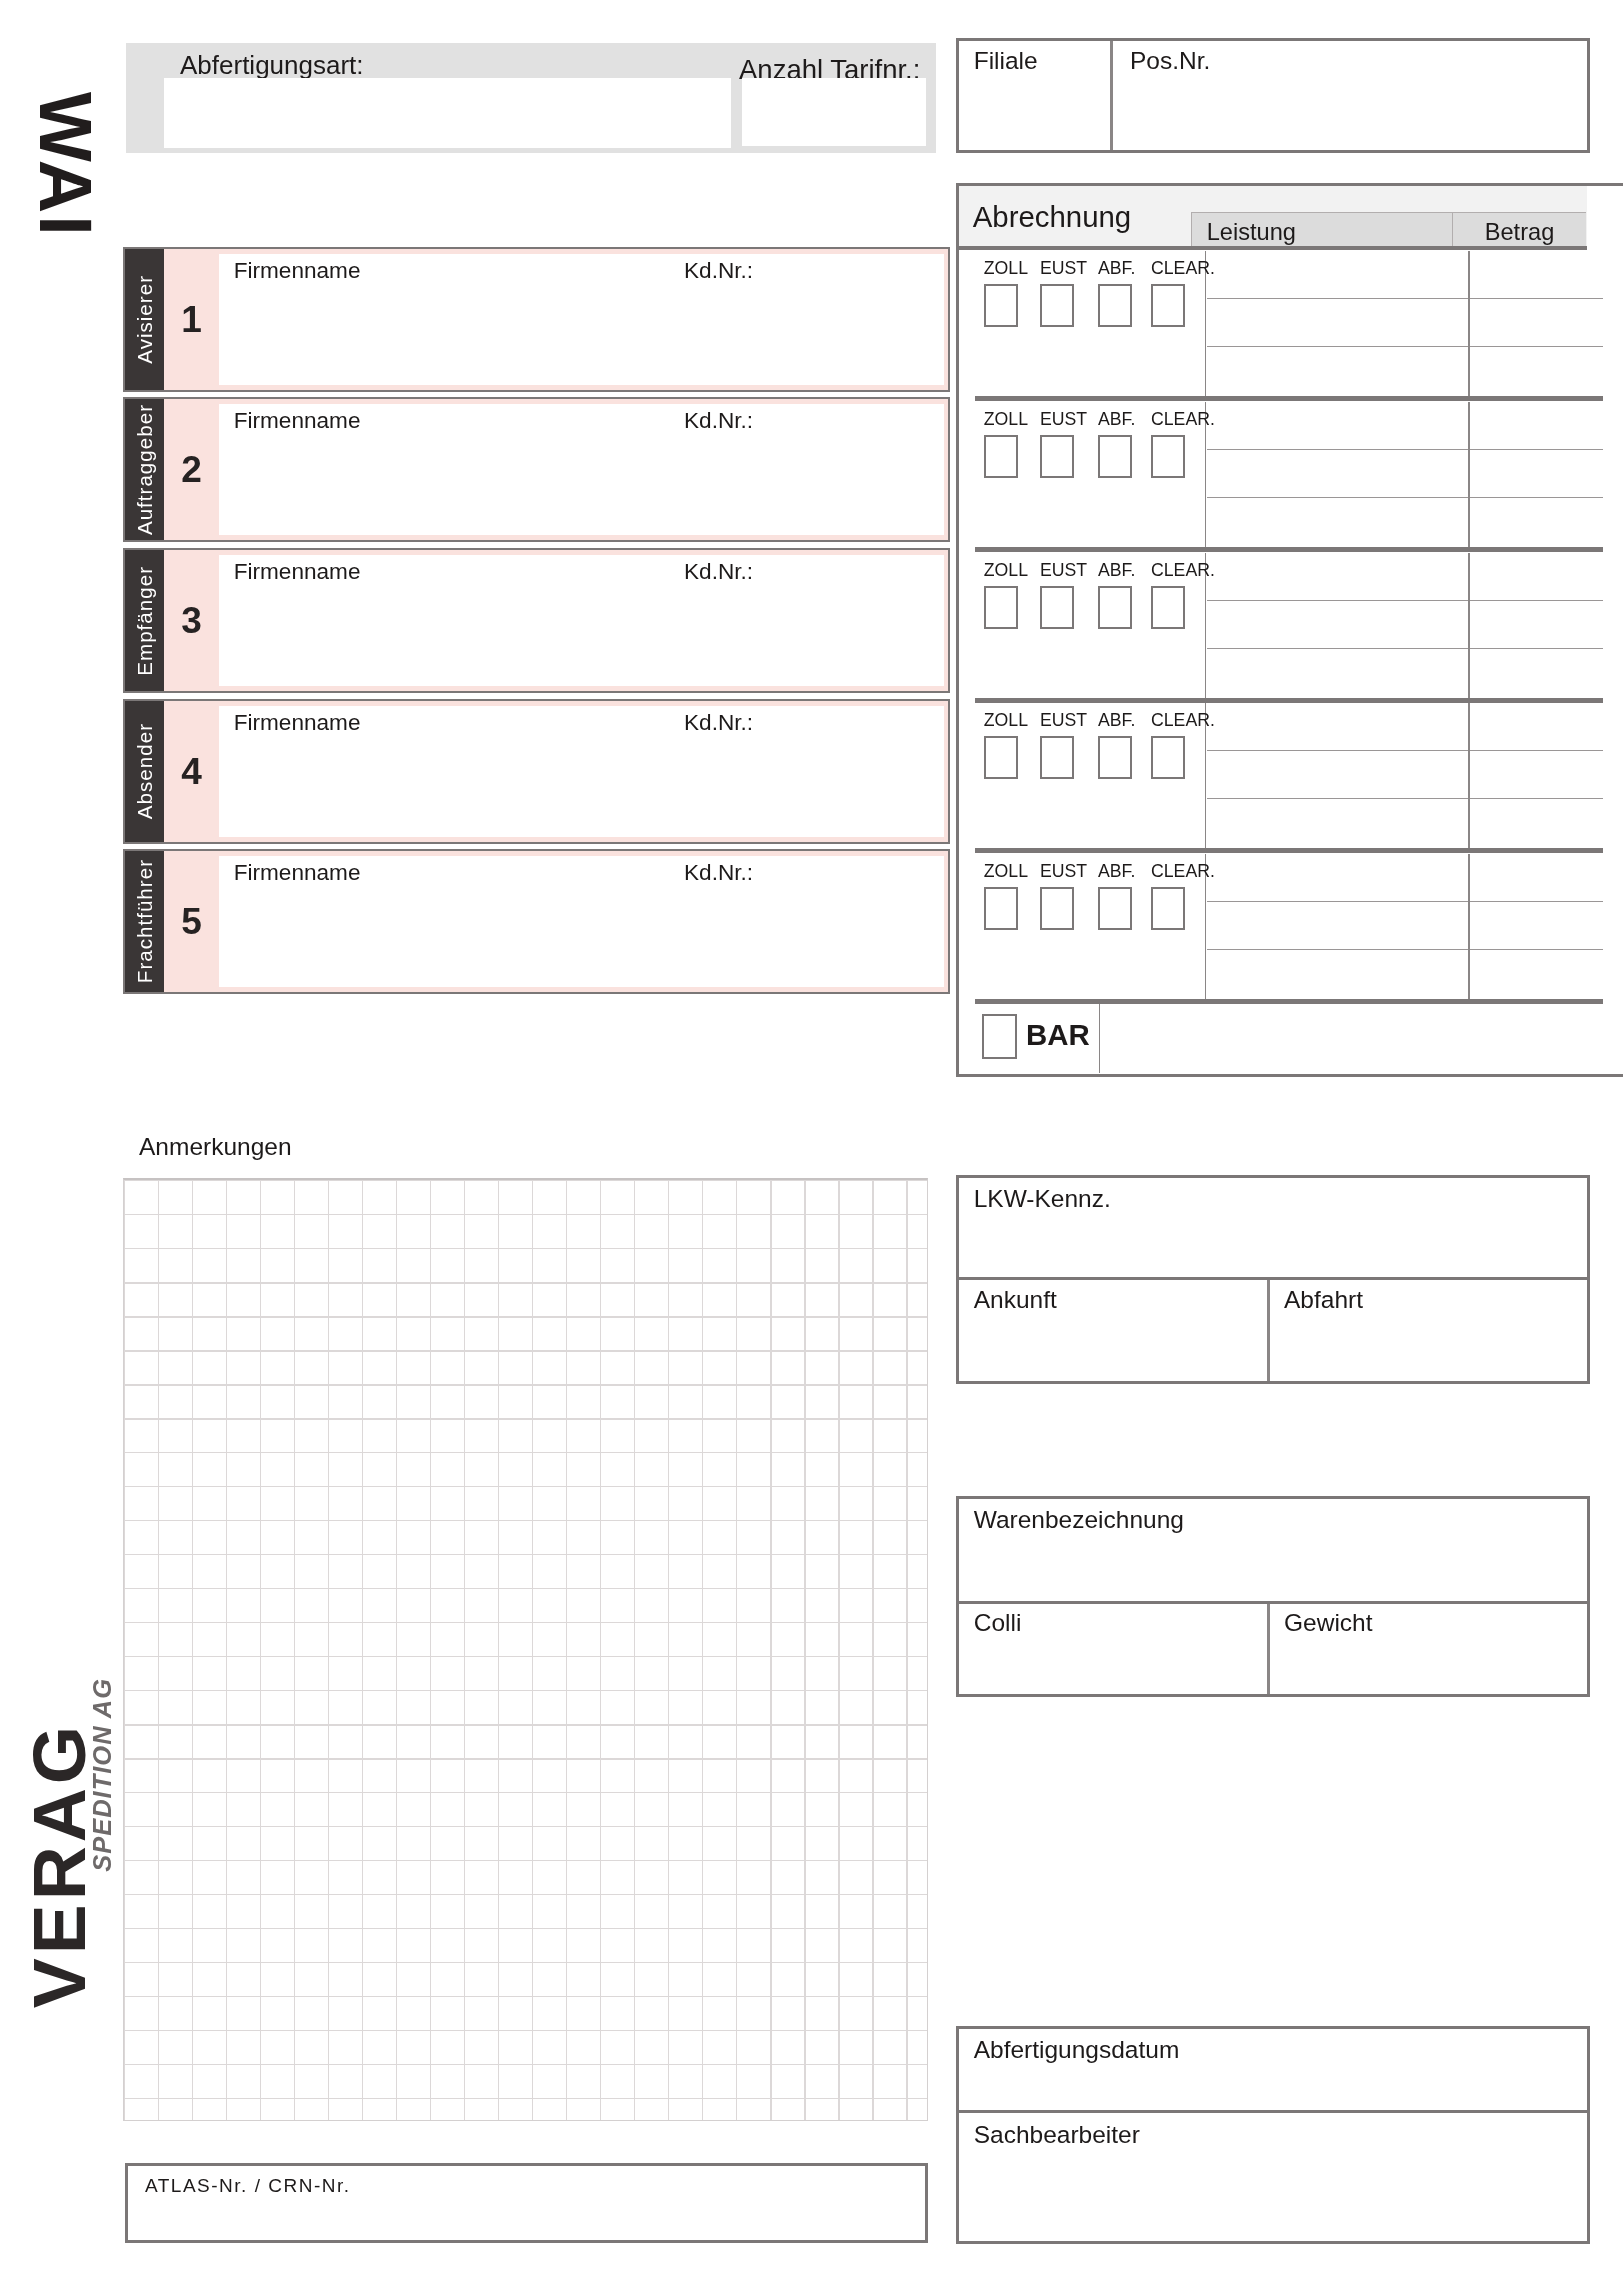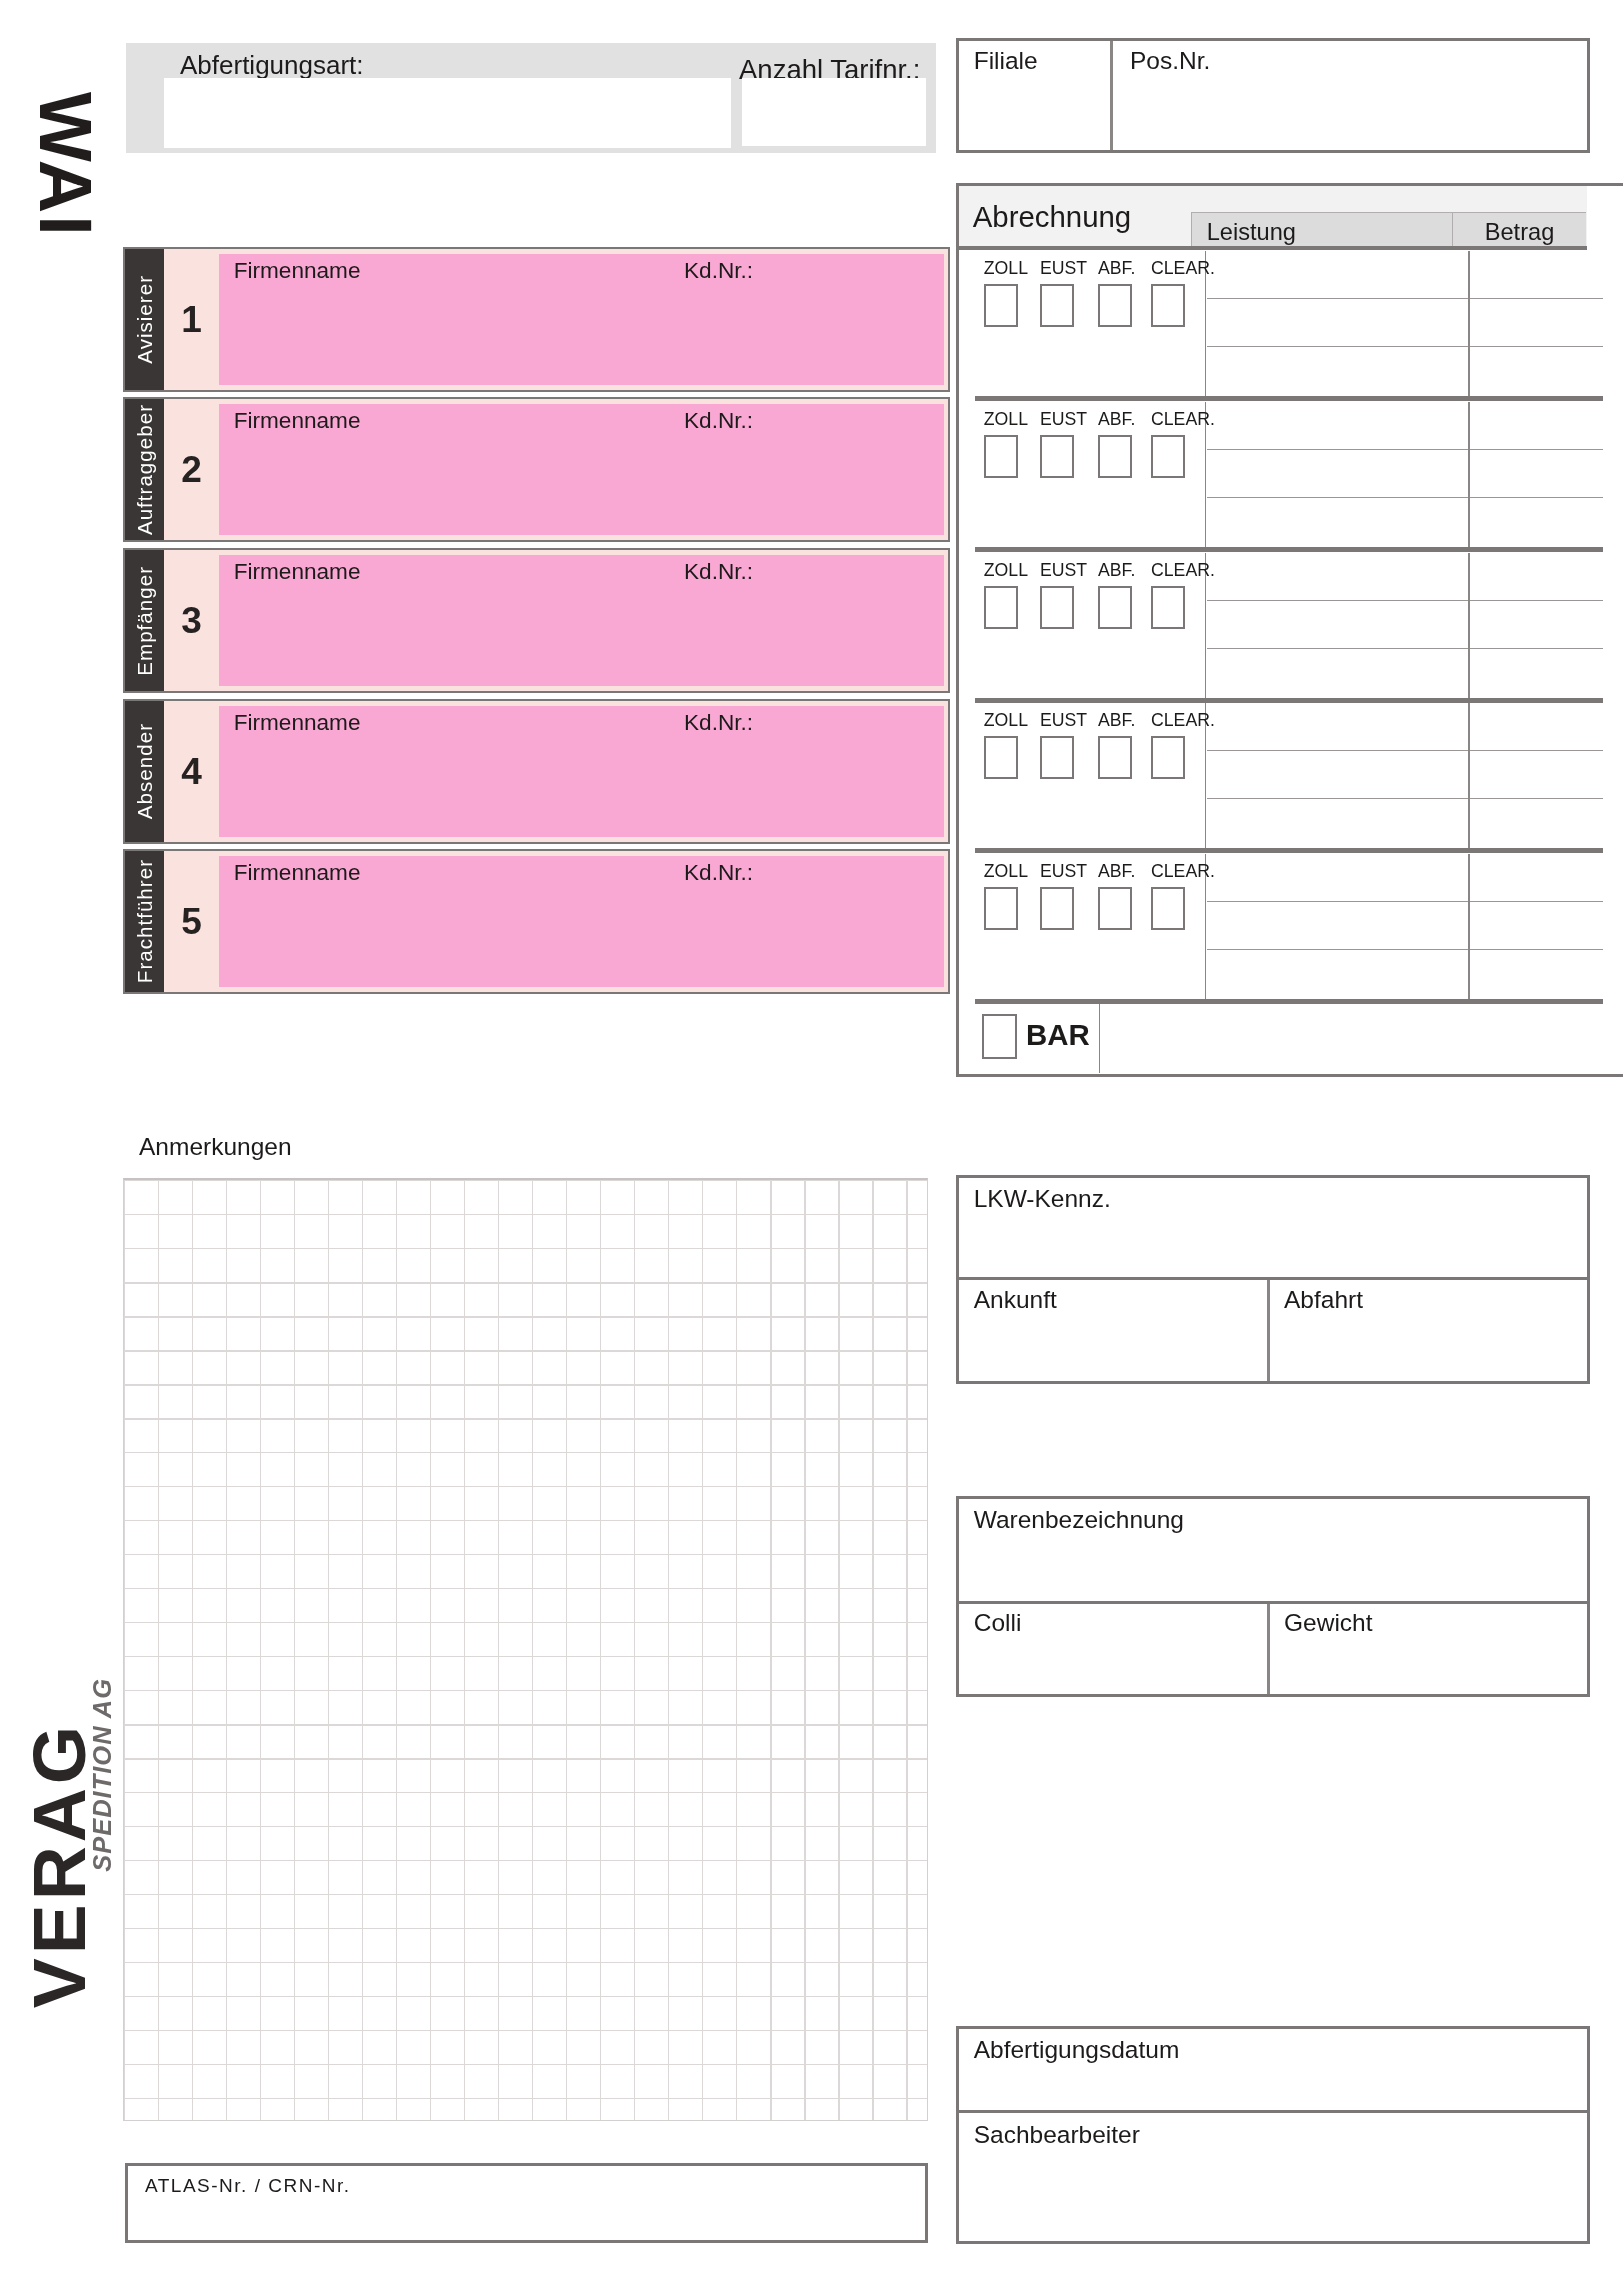--- a/index.html
+++ b/index.html
@@ -15,21 +15,21 @@
   .gbox{position:absolute;border:3.4px solid #7b7777;background:#fff;box-sizing:border-box;}
   .boxlabel{position:absolute;font-size:24.5px;color:#1d1a1a;white-space:nowrap;}
   
   .band{position:absolute;left:126px;top:43px;width:810px;height:110px;background:#e1e1e1;}
   .band-input{position:absolute;background:#fff;}
   
   .party-row{position:absolute;left:123px;width:827px;height:145px;border:2.9px solid #7b7777;background:#fae2de;box-sizing:border-box;}
   .role-strip{position:absolute;left:0;top:0;bottom:0;width:39px;background:#3a3636;display:flex;align-items:center;justify-content:center;}
   .role-strip span{color:#ffffff;font-size:20.6px;letter-spacing:1px;white-space:nowrap;}
   .party-num{position:absolute;left:39px;top:0;bottom:0;width:55px;display:flex;align-items:center;justify-content:center;font-size:37px;font-weight:bold;color:#262222;}
-  .firm-box{position:absolute;left:94px;top:5.4px;right:4.4px;bottom:5.4px;background:#f9a8d4;}
+  .firm-box{position:absolute;left:94px;top:5.4px;right:4.4px;bottom:5.4px;background:#ffffff;}
   .firm-label{position:absolute;left:14.7px;top:3.9px;font-size:22.6px;}
   .kd-label{position:absolute;left:465px;top:3.9px;font-size:22.6px;}
   
   #abrechnung{position:absolute;left:956px;top:183px;width:684px;height:894px;border:3.4px solid #7b7777;background:#fff;box-sizing:border-box;}
   .ab-header{position:absolute;left:0;top:0;width:628px;height:60px;background:#f2f2f2;border-bottom:4.9px solid #7b7777;}
   .ab-title{position:absolute;left:13.7px;top:13.7px;font-size:29.4px;}
   .colhead{position:absolute;top:26px;height:34px;background:#dcdcdc;border-top:1.5px solid #b2aeae;border-left:1.5px solid #b2aeae;box-sizing:border-box;font-size:23.6px;}
   .colhead.leistung{left:232px;width:262px;padding:5.9px 0 0 14.7px;}
   .colhead.betrag{left:493px;width:134px;text-align:center;padding-top:5.9px;}
   .ab-block{position:absolute;left:16px;width:628px;height:145px;border-bottom:5.9px solid #7b7777;box-sizing:content-box;}

